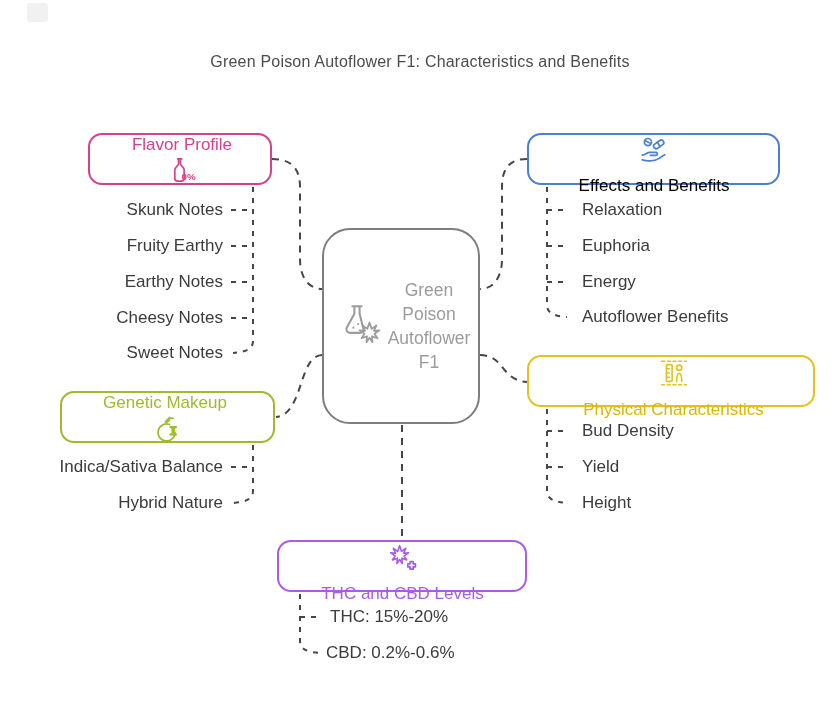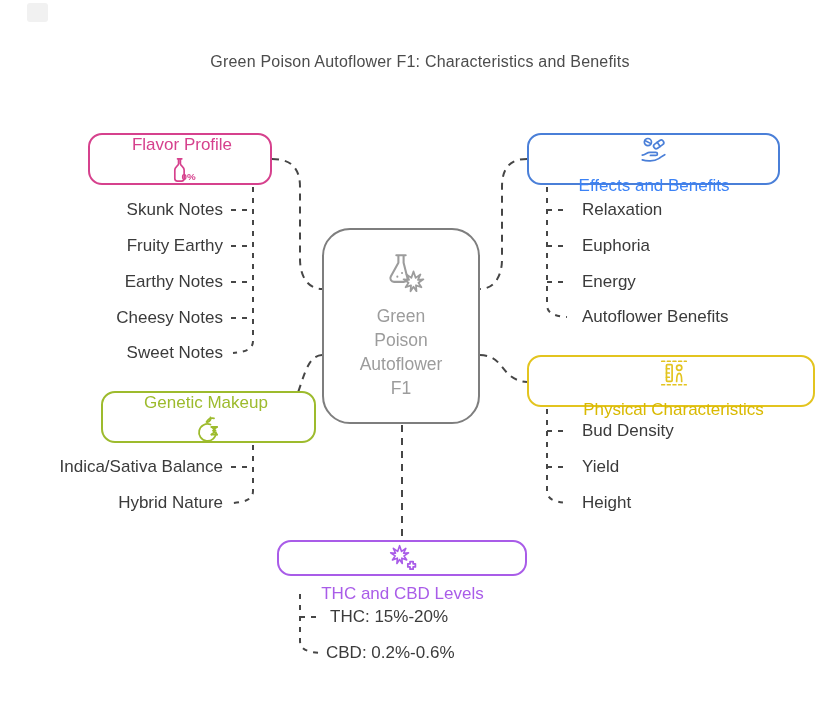--- a/index.html
+++ b/index.html
@@ -17,34 +17,34 @@
   .conn{fill:none;stroke:#464646;stroke-width:2;stroke-dasharray:7 6;stroke-linecap:butt;}
   .tree{fill:none;stroke:#464646;stroke-width:2;stroke-dasharray:5 6;stroke-linecap:butt;}
 
   .node{position:absolute;display:flex;align-items:center;background:#fff;
         border-radius:14px;border:2px solid;box-sizing:border-box;
         font-size:17px;white-space:nowrap;flex-direction:column;}
   .node .ic{flex:0 0 auto;display:flex;align-items:center;}
 
   .central{position:absolute;left:322px;top:228px;width:158px;height:196px;
            border:2px solid #7e7e7e;border-radius:28px;background:#fff;
-           box-sizing:border-box;display:flex;flex-direction:column;
+           box-sizing:border-box;display:flex;flex-direction:row;
            align-items:center;justify-content:center;gap:6px;}
   .central .clabel{color:#9c9c9c;font-size:17.5px;line-height:24px;text-align:center;}
   .central .clabel span{display:block;}
 
   .node-flavor{left:88px;top:133px;width:184px;height:52px;border-color:#d6418d;
                color:#d6418d;justify-content:space-between;padding:0 12px 0 16px;}
   .node-effects{left:527px;top:133px;width:253px;height:52px;border-color:#4a7fd8;
-                color:#3b82f6;gap:11px;padding:0 12px 0 13px;}
+                color:#000000;gap:11px;padding:0 12px 0 13px;}
   .node-genetic{left:60px;top:391px;width:215px;height:52px;border-color:#9dbb2d;
-                color:#9dbb2d;justify-content:space-between;padding:0 22px 0 17px;margin-left:41px;}
+                color:#9dbb2d;justify-content:space-between;padding:0 22px 0 17px;}
   .node-physical{left:527px;top:355px;width:288px;height:52px;border-color:#e3c41f;
                  color:#d9b900;gap:11px;padding:0 8px 0 13px;}
-  .node-thc{left:277px;top:540px;width:250px;height:36px;border-color:#a95ce8;
+  .node-thc{left:277px;top:540px;width:250px;height:52px;border-color:#a95ce8;
             color:#a95ce8;gap:11px;padding:0 12px 0 13px;}
 
   .item{position:absolute;font-size:17px;color:#3b3b3b;line-height:22px;white-space:nowrap;}
   .item.r{right:617px;text-align:right;}
   .item.l{left:582px;}
 </style>
 </head>
 <body>
 
 <div class="canvas">

